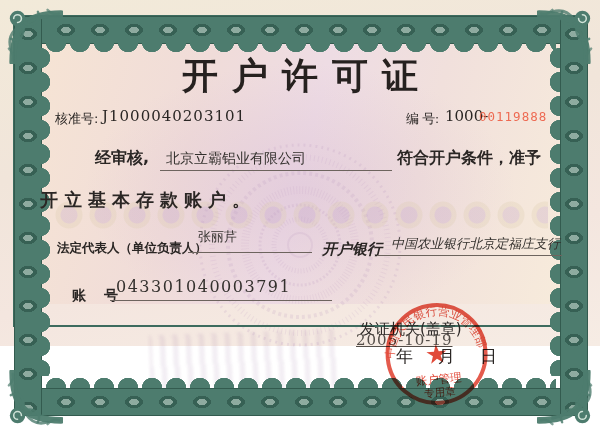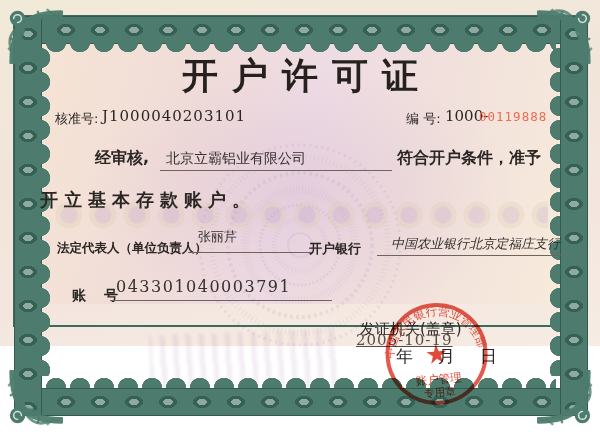--- a/index.html
+++ b/index.html
@@ -121,38 +121,38 @@
     </svg>
   <svg class="corner corner-bl">
       <use href="#corner-flourish"></use>
     </svg>
 
   <div class="txt title">开户许可证</div>
 
   <div class="txt label-sm" style="left:55px;top:110px;">核准号:</div>
   <div class="txt serif" style="left:102px;top:107px;font-size:15px;letter-spacing:1px;">J1000040203101</div>
 
-  <div class="txt label-sm" style="left:406px;top:110px;">编 号:</div>
+  <div class="txt label-sm" style="left:406px;top:110px;font-family:Liberation Serif, serif;">编 号:</div>
   <div class="txt serif" style="left:445px;top:107px;font-size:15px;">1000-</div>
   <div class="txt red-serial" style="left:479px;top:109px;">00119888</div>
 
   <div class="txt label-bold" style="left:95px;top:148px;font-size:16px;">经审核,</div>
   <div class="u-field" style="left:160px;top:146px;width:232px;height:24px;">
     <span class="val serif" style="font-size:14px;">北京立霸铝业有限公司</span>
   </div>
   <div class="txt label-bold" style="left:397px;top:148px;font-size:16px;">符合开户条件，准予</div>
 
   <div class="txt label-bold" style="left:57px;top:240px;font-size:12.5px;">法定代表人（单位负责人）</div>
 
   <div class="txt label-bold" style="left:40px;top:188px;font-size:18px;letter-spacing:6px;">开立基本存款账户。</div>
   <div class="u-field" style="left:188px;top:229px;width:124px;height:23px;text-align:center;">
     <span class="val serif" style="font-size:13px;left:10px;bottom:6px;">张丽芹</span>
   </div>
 
-  <div class="txt label-bold" style="left:309px;top:240px;font-size:13px;">开户银行</div>
+  <div class="txt label-bold" style="left:322px;top:240px;font-size:15px;font-style:italic;">开户银行</div>
   <div class="u-field" style="left:377px;top:233px;width:185px;height:22px;">
     <span class="val serif" style="font-size:13px;left:14px;font-style:italic;">中国农业银行北京定福庄支行</span>
   </div>
 
   <div class="txt label-bold" style="left:72px;top:287px;font-size:14px;letter-spacing:2px;">账　号</div>
   <div class="u-field" style="left:110px;top:277px;width:222px;height:23px;">
     <span class="val serif" style="font-size:16px;letter-spacing:1.5px;bottom:4px;margin-top:21px;">043301040003791</span>
   </div>
 
   <div class="txt" style="left:360px;top:320px;font-size:15px;">发证机关(盖章)</div>

